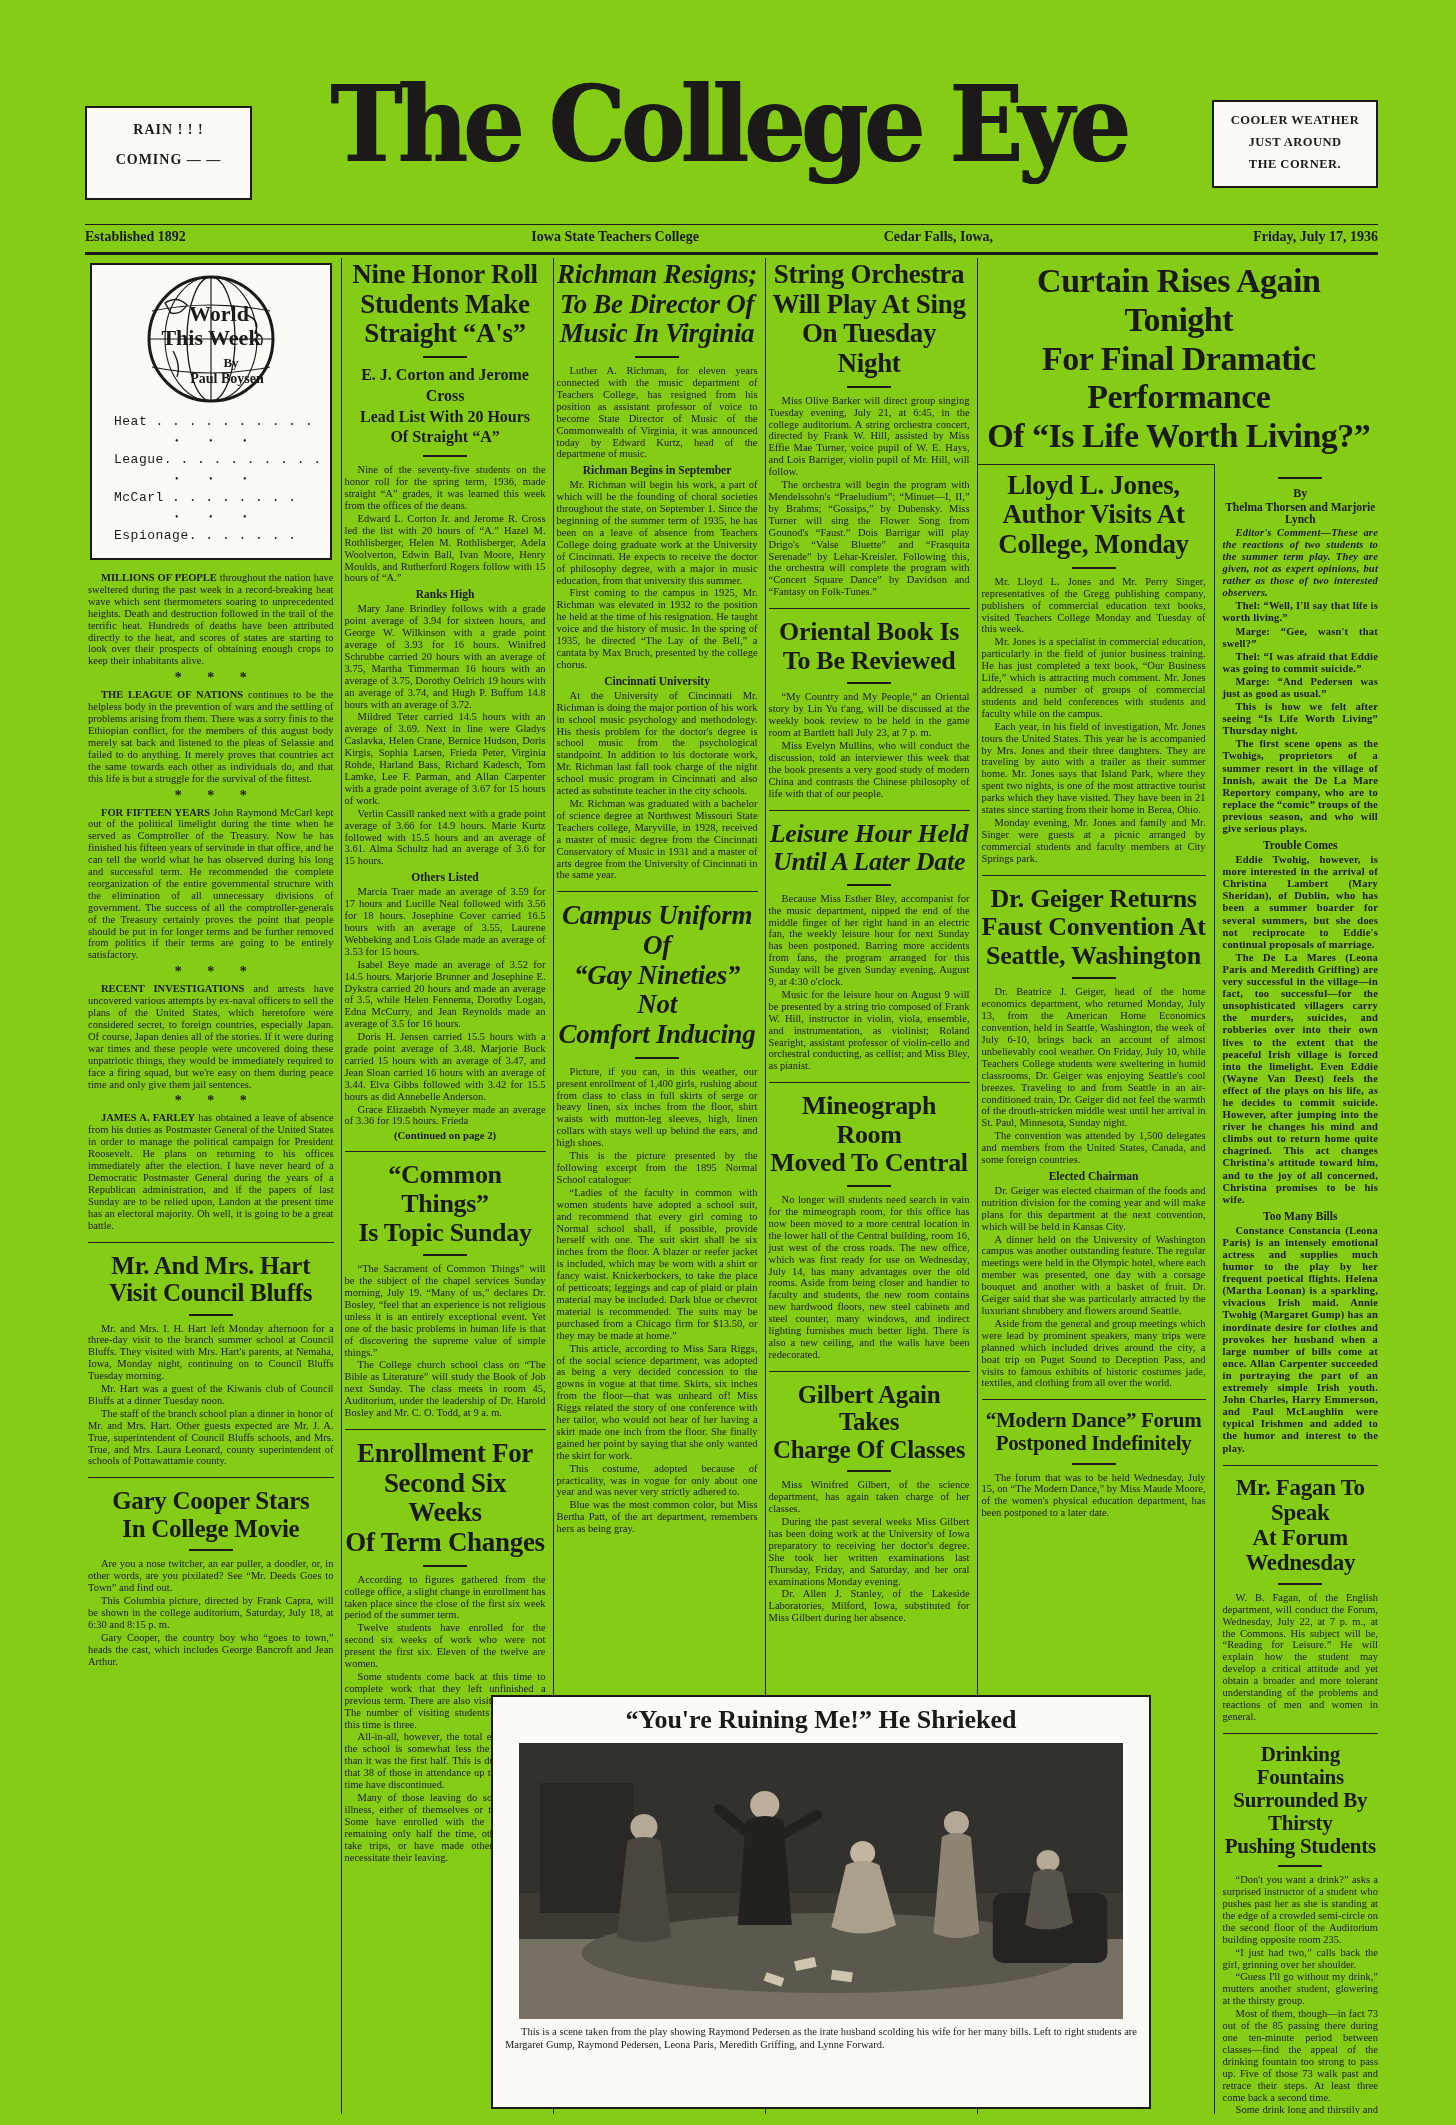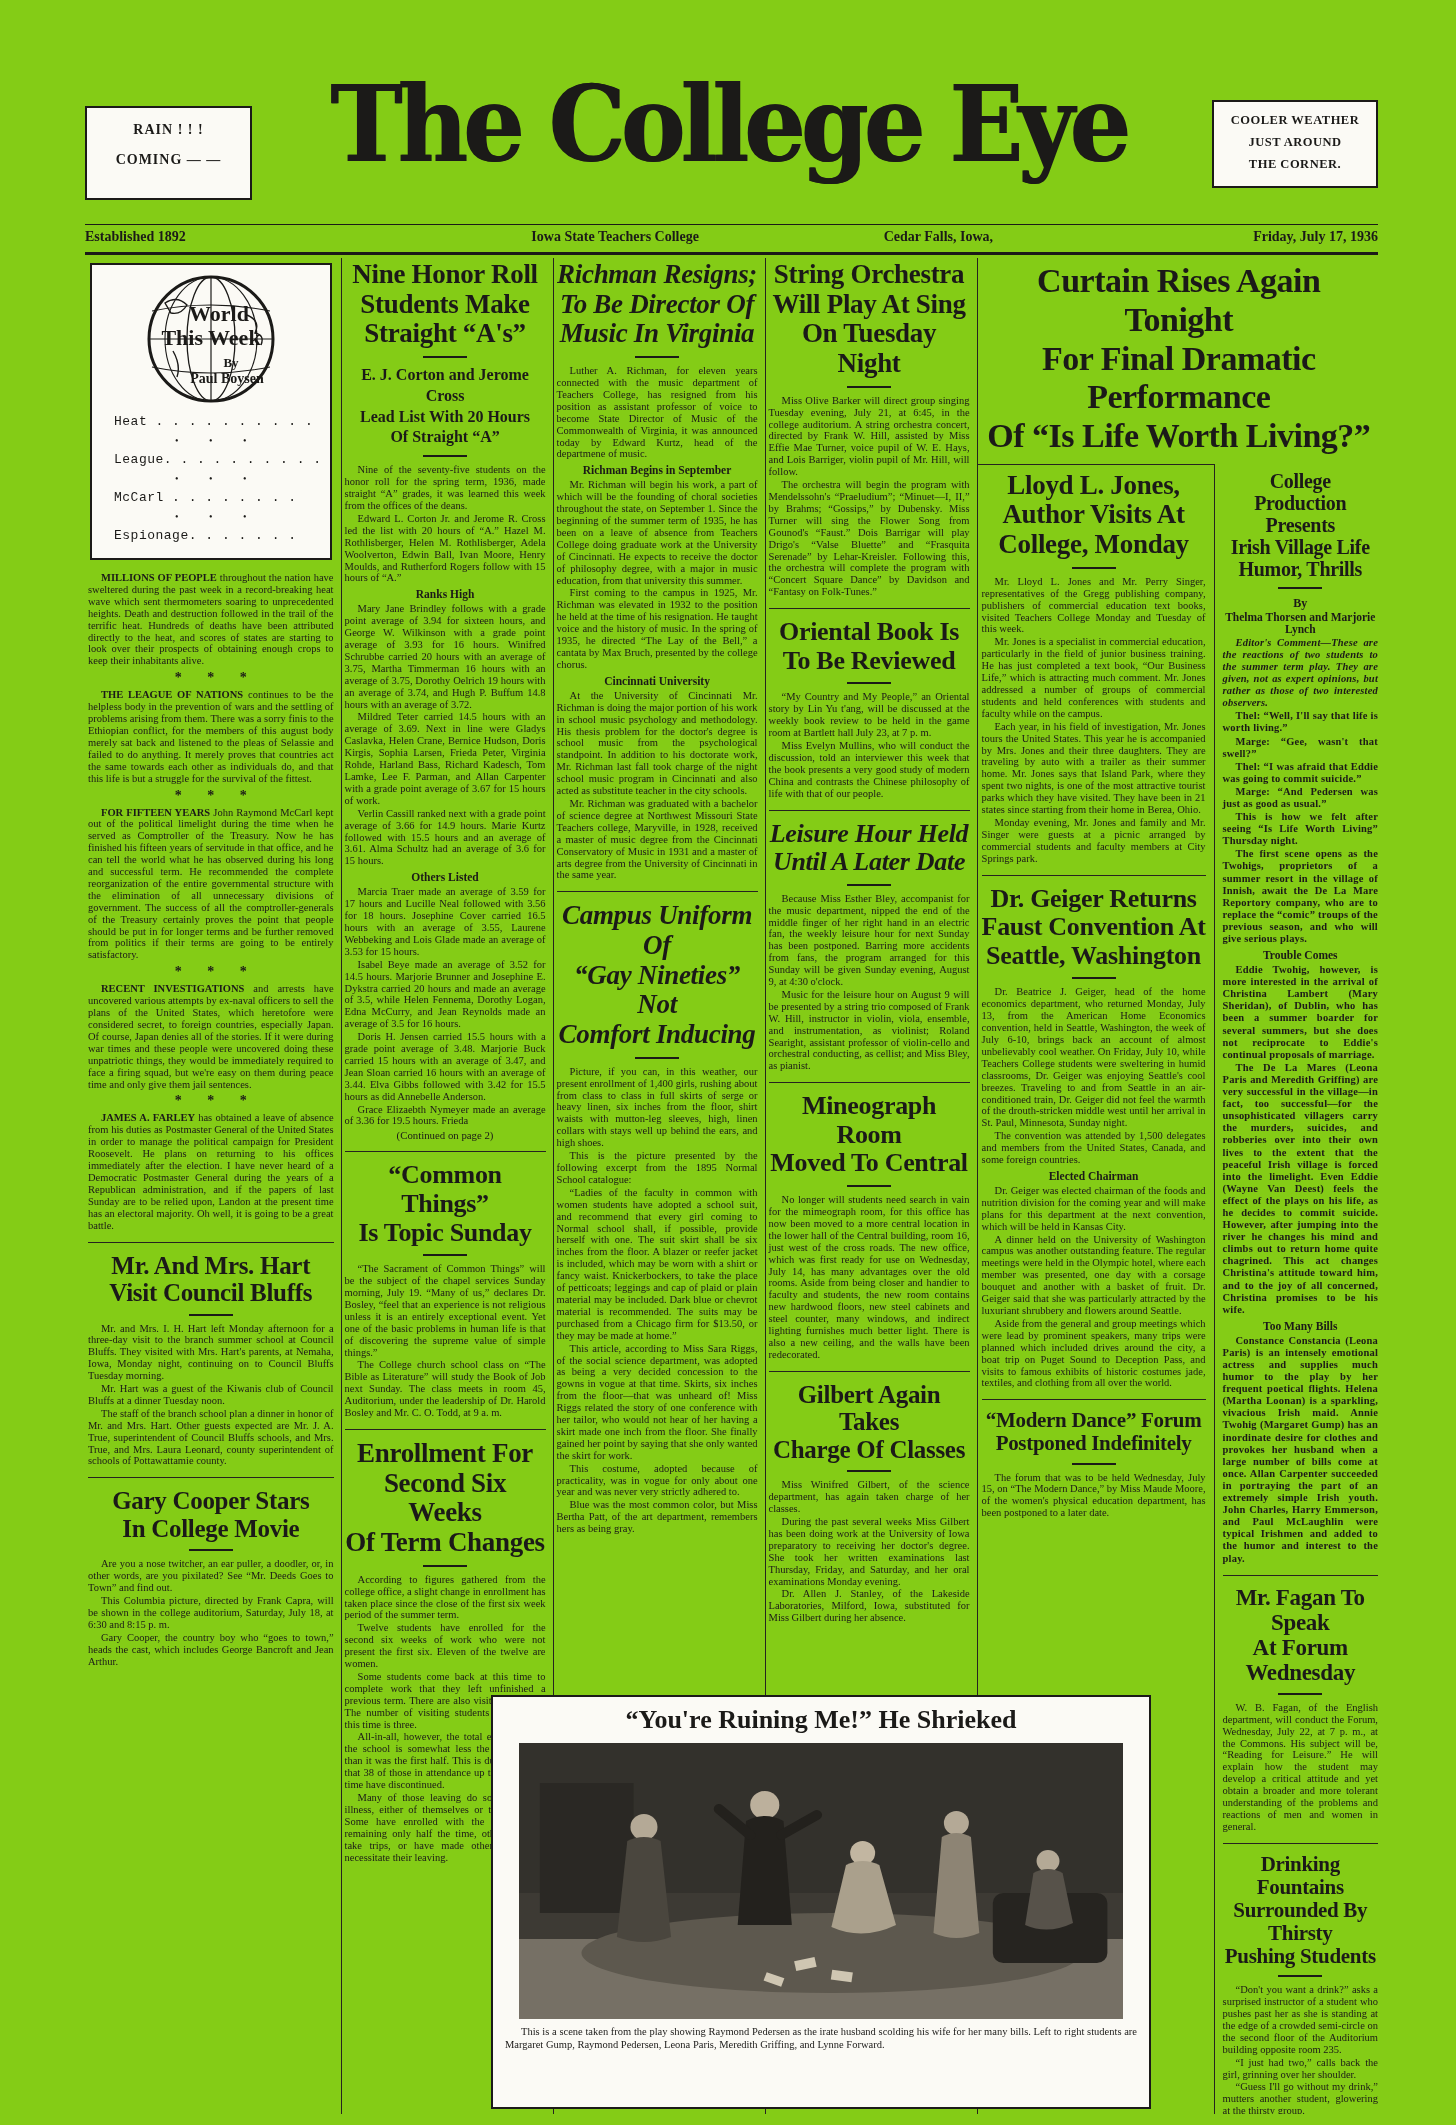--- a/index.html
+++ b/index.html
@@ -36,21 +36,21 @@
   .head{font-weight:bold;text-align:center;white-space:pre-line;line-height:1.1;margin:0;letter-spacing:-0.3px;}
   .sz27{font-size:27px;} .sz26{font-size:26px;} .sz25{font-size:25px;} .sz23{font-size:23px;}
   .sz21{font-size:21px;} .sz20{font-size:20px;}
   .ithead{font-style:italic;}
   .hl-rule{width:44px;border-top:2px solid #1b1a18;margin:7px auto 7px;}
   .deck{font-weight:bold;font-size:16px;text-align:center;line-height:1.3;white-space:pre-line;margin:0 0 2px;}
   .bp{font-size:10.5px;line-height:11.9px;text-align:justify;text-indent:13px;margin:0 0 1px;}
   .bp.it{font-style:italic;font-weight:bold;}
   .subhead{font-weight:bold;font-size:11.5px;text-align:center;margin:4px 0 3px;}
   .stars{text-align:center;font-size:14px;font-weight:bold;word-spacing:22px;margin:3px 0;}
-  .ctd{text-align:center;font-size:10.8px;margin:2px 0 0;}
+  .ctd{text-align:center;font-size:10.8px;margin:2px 0 0;font-weight:bold;}
   .byline-label{text-align:center;font-weight:bold;font-size:12px;margin-top:2px;}
   .byline-names{text-align:center;font-weight:bold;font-size:11.5px;margin-bottom:2px;}
   .review .bp{font-weight:bold;letter-spacing:.2px;line-height:12.1px;}
   
   .world-box{border:2px solid #1b1a18;padding:8px 8px 10px;margin:3px 2px 12px;background:#fbfaf5;}
   .globe-wrap{text-align:center;}
   .topic{font-size:13px;letter-spacing:.5px;padding-left:14px;line-height:25px;white-space:nowrap;overflow:hidden;font-family:Liberation Mono, monospace;}
   .dotsrow{text-align:center;font-size:10px;word-spacing:28px;line-height:13px;}
   
   .photo-box{position:absolute;left:406px;top:1437px;width:660px;height:414px;box-sizing:border-box;
@@ -314,23 +314,20 @@
             <h2 class="head sz21">“Modern Dance” Forum
 Postponed Indefinitely</h2>
             <div class="hl-rule"></div>
             <div>
                 <p class="bp">The forum that was to be held Wednesday, July 15, on “The Modern Dance,” by Miss Maude Moore, of the women's physical education department, has been postponed to a later date.</p>
               </div>
           </article>
         </div>
         <div class="c6">
           <article class="art review">
-            <h2 class="head sz20">College Production Presents
-Irish Village Life
-Humor, Thrills</h2>
             <div class="hl-rule"></div>
             <div class="byline-label">By</div>
             <div class="byline-names">Thelma Thorsen and Marjorie Lynch</div>
             <div>
                 <p class="bp it">Editor's Comment—These are the reactions of two students to the summer term play.  They are given, not as expert opinions, but rather as those of two interested observers.</p>
                 <p class="bp">Thel:  “Well, I'll say that life is worth living.”</p>
                 <p class="bp">Marge:  “Gee, wasn't that swell?”</p>
                 <p class="bp">Thel:  “I was afraid that Eddie was going to commit suicide.”</p>
                 <p class="bp">Marge:  “And Pedersen was just as good as usual.”</p>
                 <p class="bp">This is how we felt after seeing “Is Life Worth Living”  Thursday night.</p>

